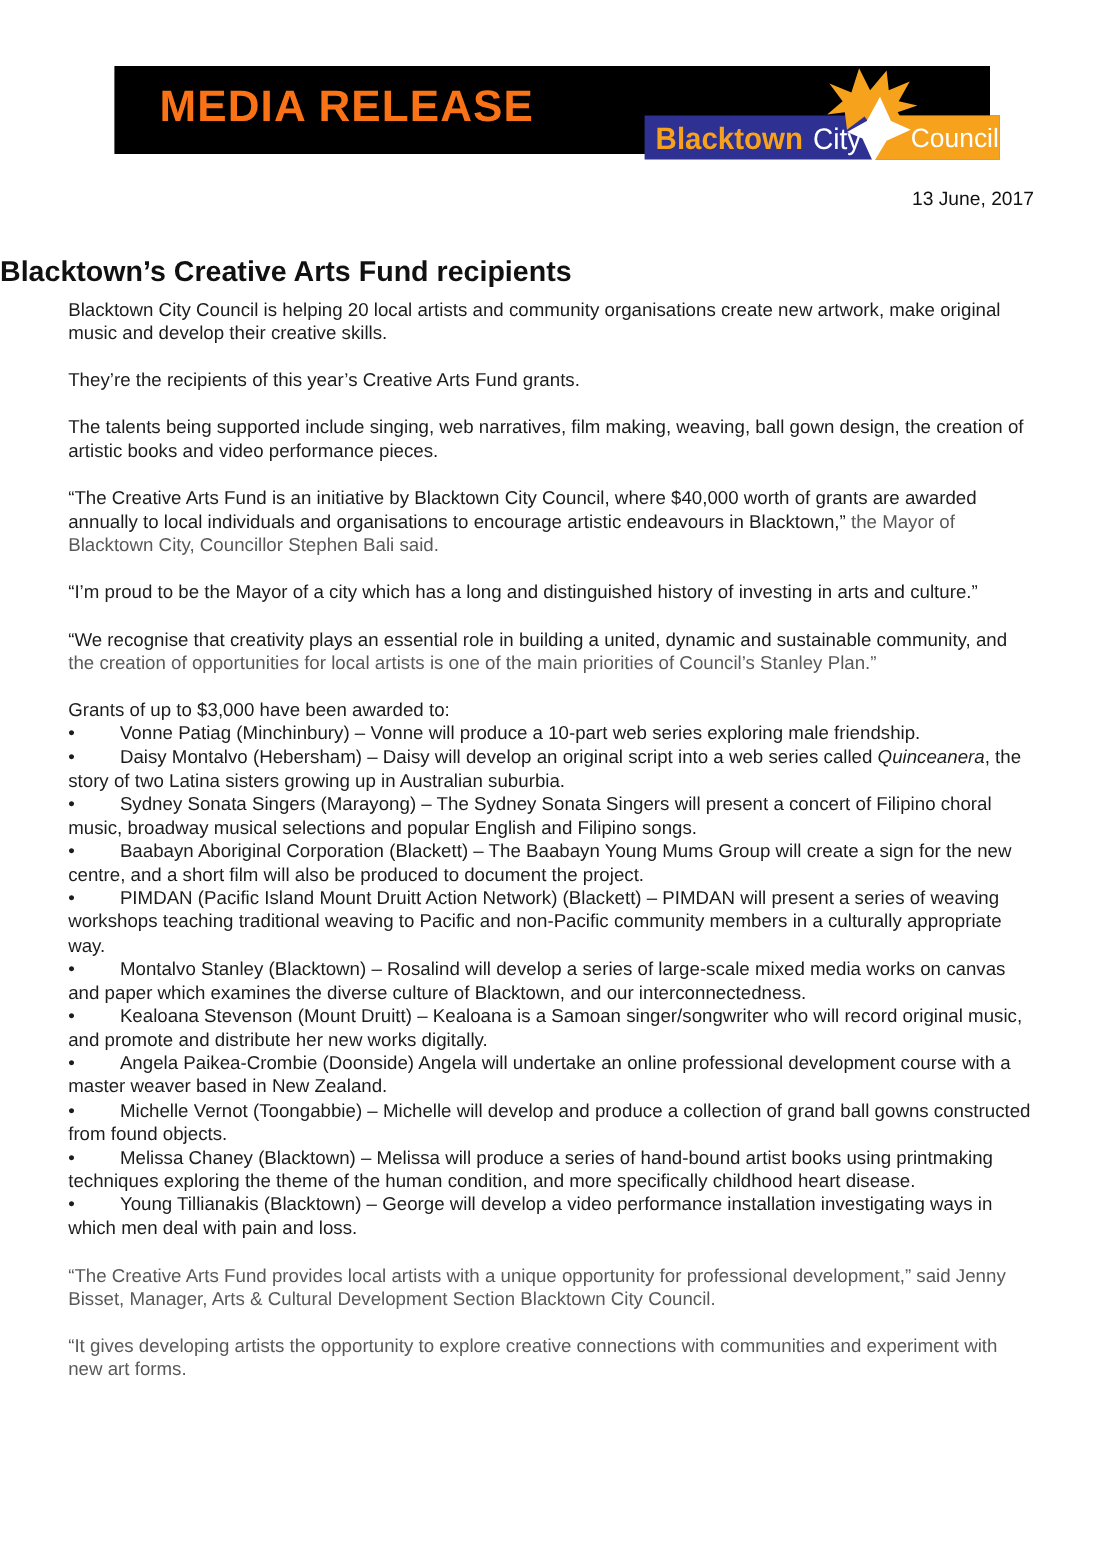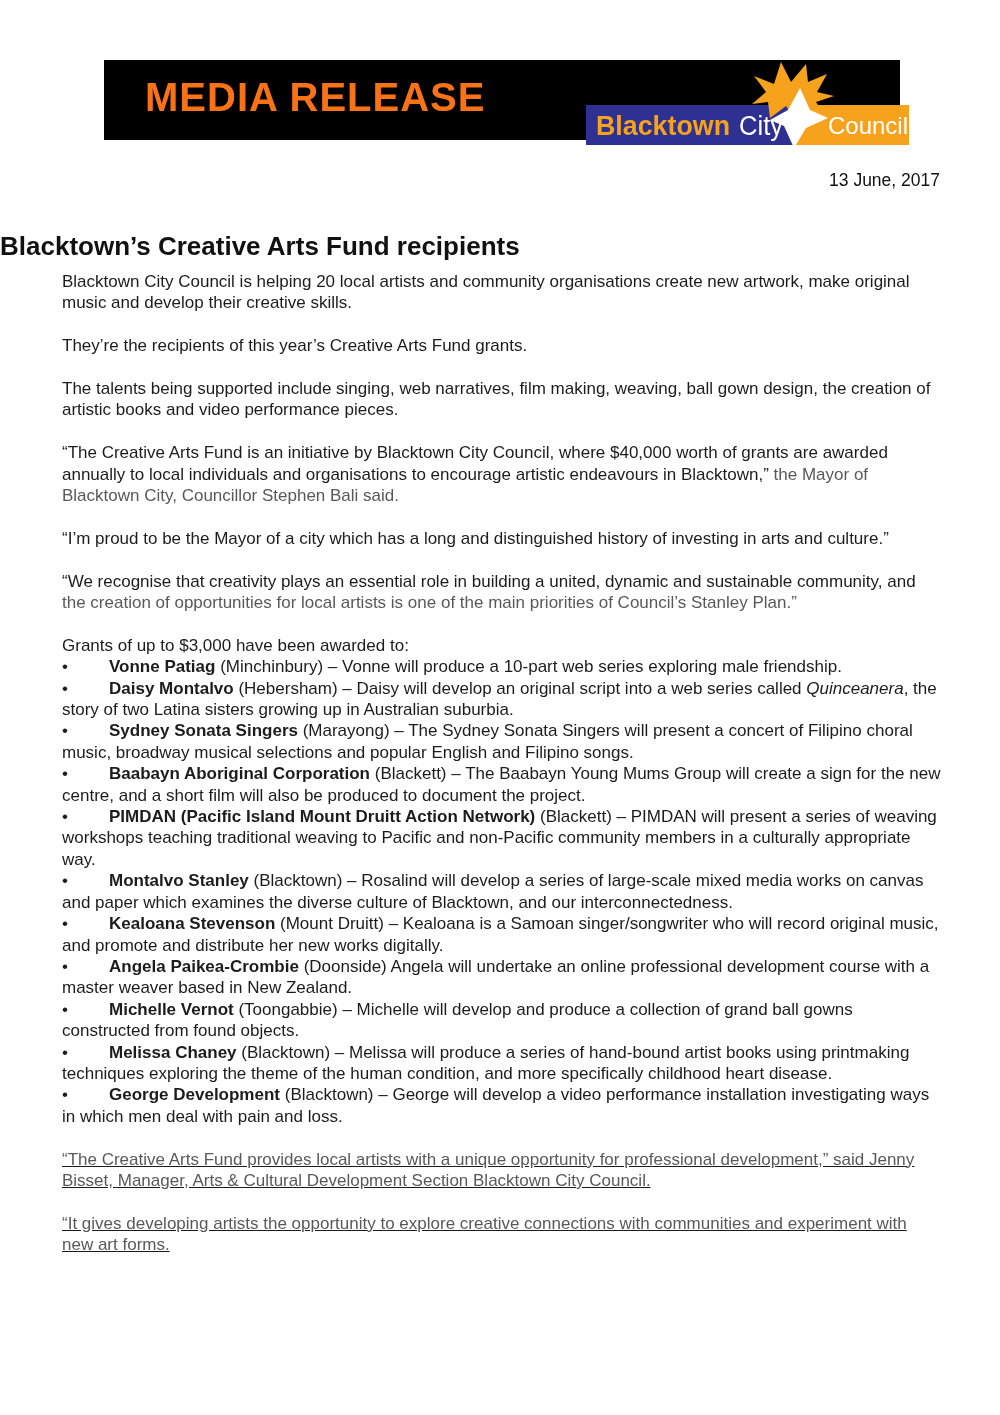--- a/index.html
+++ b/index.html
@@ -29,25 +29,25 @@
     position:absolute; left:0; right:0; top:231px;
     text-align:left; font-weight:bold; font-size:26px; color:#111111;
   }
   .content {
     position:absolute; left:62px; top:271px; width:879px;
     font-size:17px; line-height:21.4px;
   }
   .content p { margin:0 0 21.4px 0; }
   .content p.no-gap { margin-bottom:0; }
   .grey { color:#595959; }
-  .closing { margin-top:21.4px;text-decoration:underline; }
+  .closing { margin-top:21.4px; }
   .closing p { color:#595959; }
   .li { margin:0; }
   .dot { display:inline-block; width:47px; }
-  .b { font-weight:bold; }
+  .b { font-weight:normal; }
   .i { font-style:italic; }
 </style>
 </head>
 <body>
 
 <div class="page">
 
   <div class="banner">
     <div class="banner-title">MEDIA RELEASE</div>
     <svg class="logo-svg" viewBox="0 0 332 86">
@@ -80,21 +80,21 @@
       <div class="li"><span class="dot">•</span><span class="b">Vonne Patiag</span><span> (Minchinbury) – Vonne will produce a 10-part web series exploring male friendship.</span><span class="i"></span><span></span></div>
       <div class="li"><span class="dot">•</span><span class="b">Daisy Montalvo</span><span> (Hebersham) – Daisy will develop an original script into a web series called </span><span class="i">Quinceanera</span><span>, the story of two Latina sisters growing up in Australian suburbia.</span></div>
       <div class="li"><span class="dot">•</span><span class="b">Sydney Sonata Singers</span><span> (Marayong) – The Sydney Sonata Singers will present a concert of Filipino choral music, broadway musical selections and popular English and Filipino songs.</span><span class="i"></span><span></span></div>
       <div class="li"><span class="dot">•</span><span class="b">Baabayn Aboriginal Corporation</span><span> (Blackett) – The Baabayn Young Mums Group will create a sign for the new centre, and a short film will also be produced to document the project.</span><span class="i"></span><span></span></div>
       <div class="li"><span class="dot">•</span><span class="b">PIMDAN (Pacific Island Mount Druitt Action Network)</span><span> (Blackett) – PIMDAN will present a series of weaving workshops teaching traditional weaving to Pacific and non-Pacific community members in a culturally appropriate way.</span><span class="i"></span><span></span></div>
       <div class="li"><span class="dot">•</span><span class="b">Montalvo Stanley</span><span> (Blacktown) – Rosalind will develop a series of large-scale mixed media works on canvas and paper which examines the diverse culture of Blacktown, and our interconnectedness.</span><span class="i"></span><span></span></div>
       <div class="li"><span class="dot">•</span><span class="b">Kealoana Stevenson</span><span> (Mount Druitt) – Kealoana is a Samoan singer/songwriter who will record original music, and promote and distribute her new works digitally.</span><span class="i"></span><span></span></div>
       <div class="li"><span class="dot">•</span><span class="b">Angela Paikea-Crombie</span><span> (Doonside) Angela will undertake an online professional development course with a master weaver based in New Zealand.</span><span class="i"></span><span></span></div>
       <div class="li"><span class="dot">•</span><span class="b">Michelle Vernot</span><span> (Toongabbie) – Michelle will develop and produce a collection of grand ball gowns constructed from found objects.</span><span class="i"></span><span></span></div>
       <div class="li"><span class="dot">•</span><span class="b">Melissa Chaney</span><span> (Blacktown) – Melissa will produce a series of hand-bound artist books using printmaking techniques exploring the theme of the human condition, and more specifically childhood heart disease.</span><span class="i"></span><span></span></div>
-      <div class="li"><span class="dot">•</span><span class="b">George Development</span><span> (Blacktown) – George will develop a video performance installation investigating ways in which men deal with pain and loss.</span><span class="i"></span><span></span></div>
+      <div class="li"><span class="dot">•</span><span class="b">Young Tillianakis</span><span> (Blacktown) – George will develop a video performance installation investigating ways in which men deal with pain and loss.</span><span class="i"></span><span></span></div>
     </div>
 
     <div class="closing">
       <p>“The Creative Arts Fund provides local artists with a unique opportunity for professional development,” said Jenny Bisset, Manager, Arts &amp; Cultural Development Section Blacktown City Council.</p>
       <p>“It gives developing artists the opportunity to explore creative connections with communities and experiment with new art forms.</p>
     </div>
 
   </div>
 </div>
 

